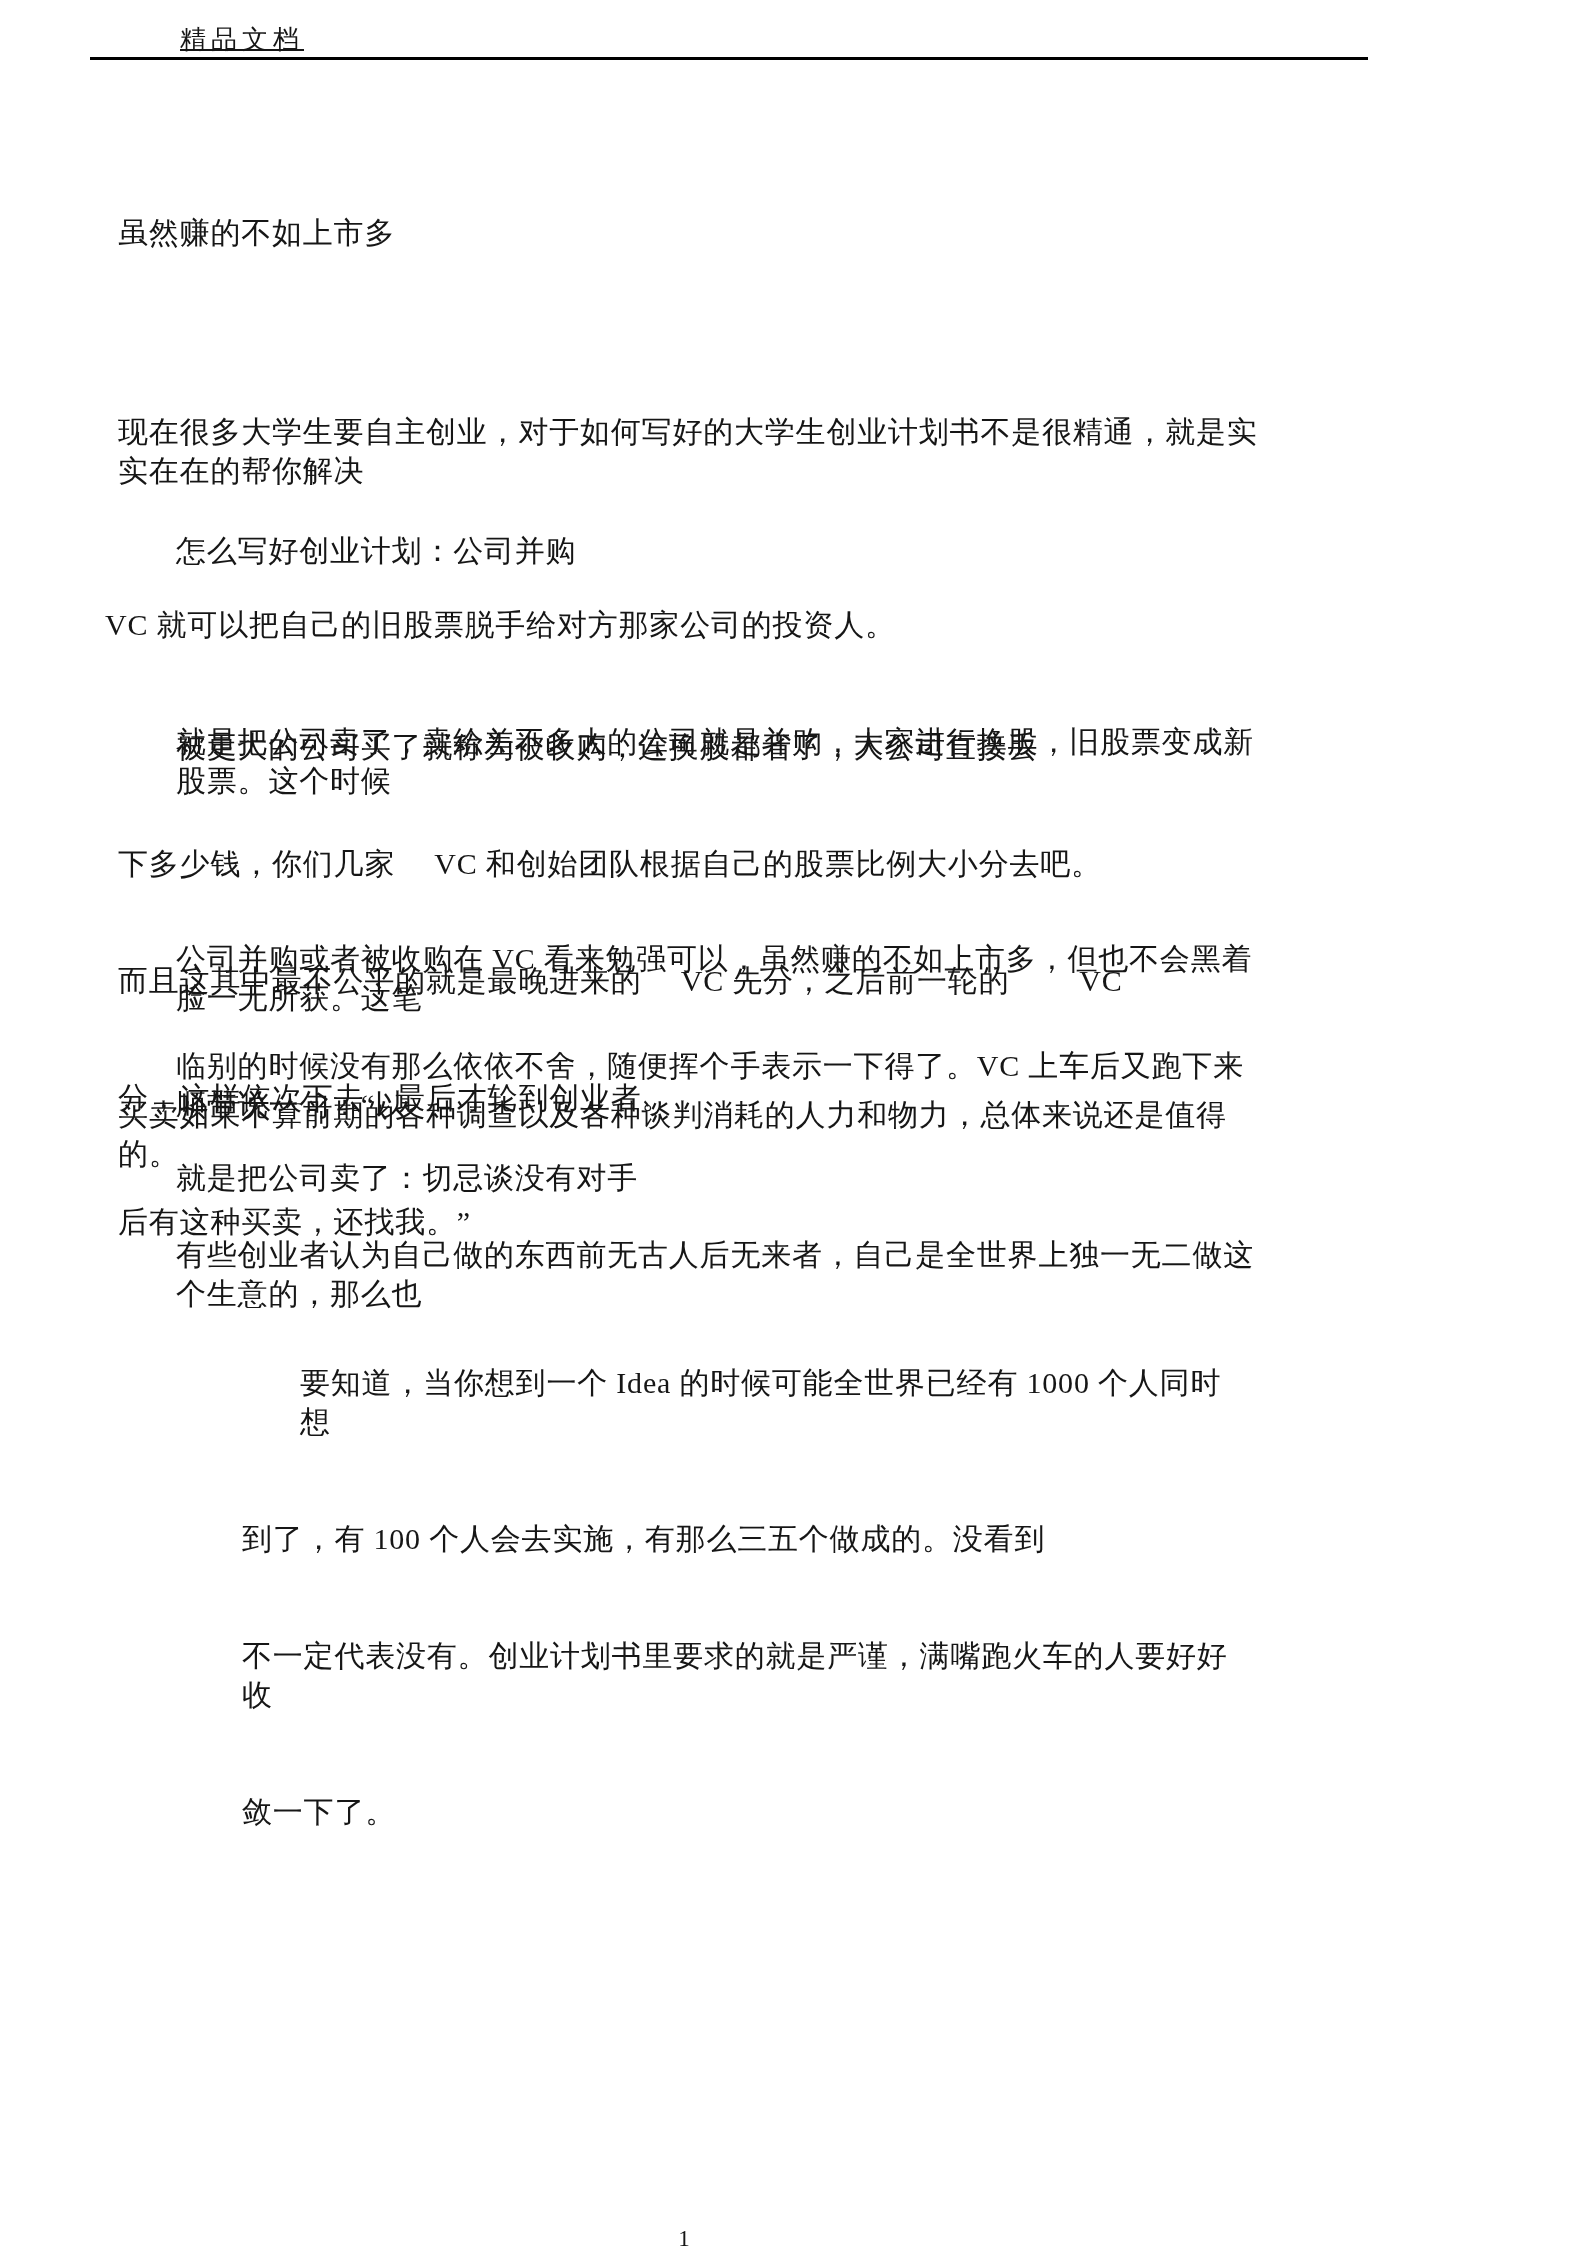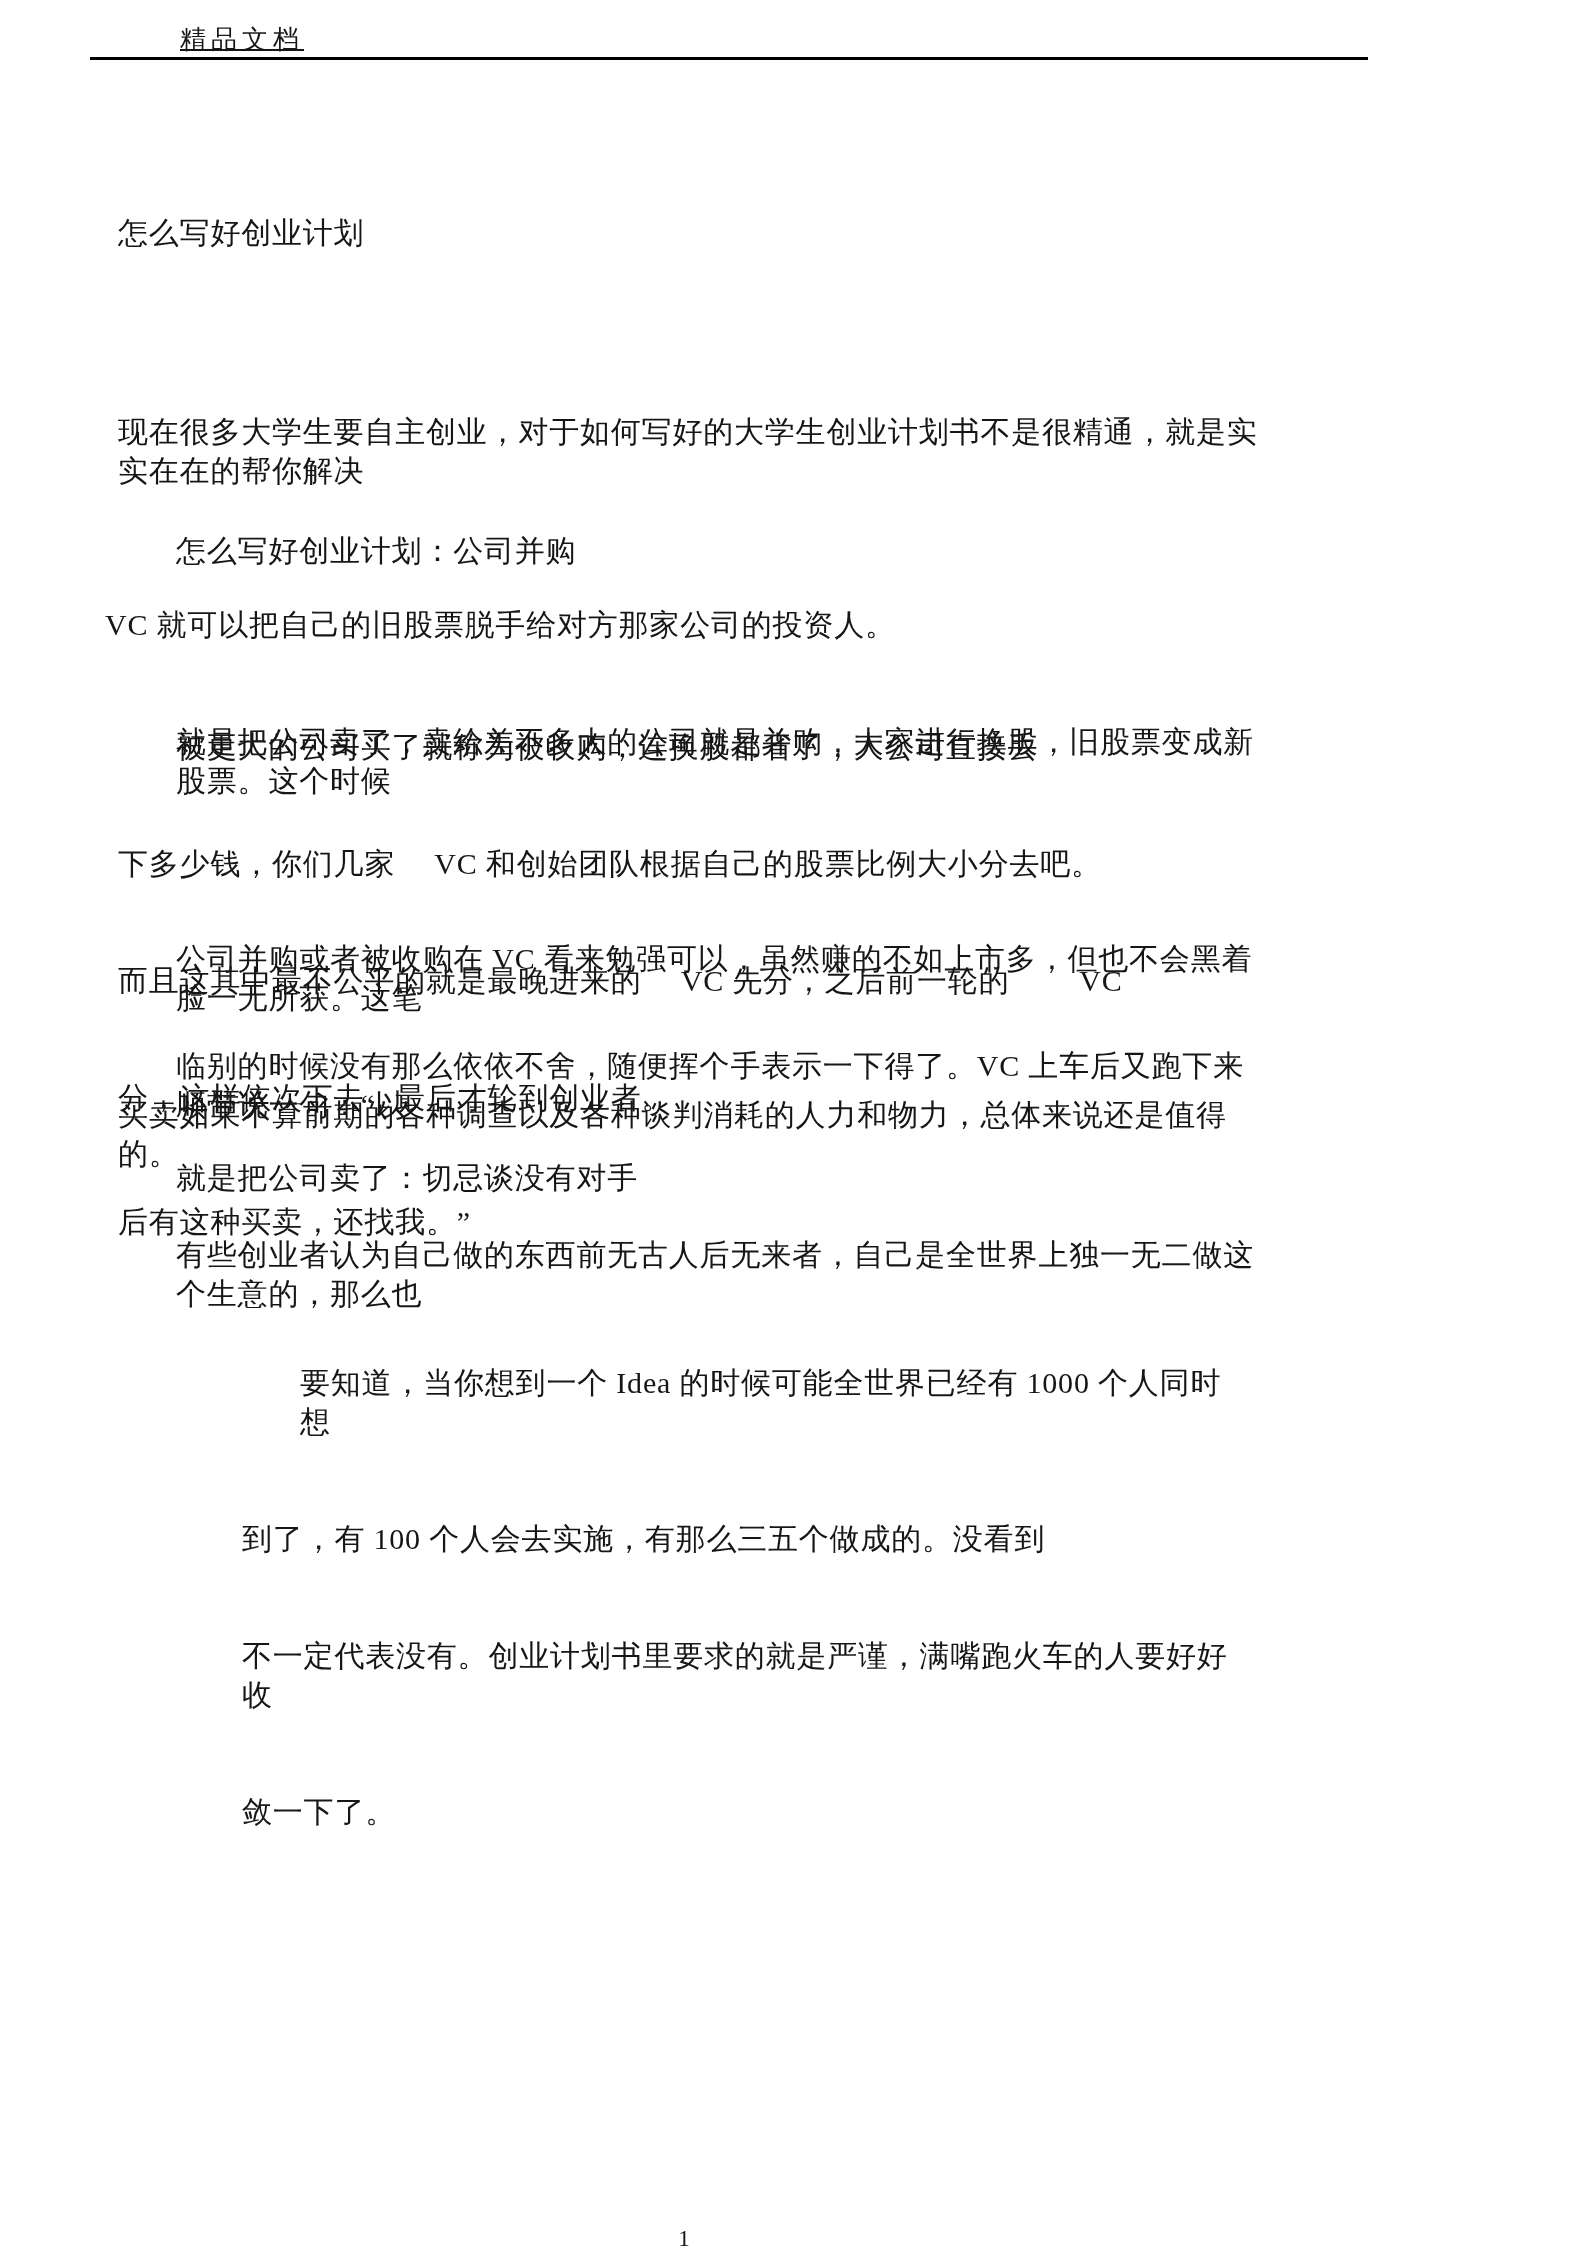--- a/index.html
+++ b/index.html
@@ -66,21 +66,21 @@
 </style>
 </head>
 <body>
 
 <div class="page">
 
   <div class="hdr-label">精品文档</div>
   <div class="hdr-rule"></div>
 
   <div class="b" id="blk-title">
-    <div class="ln">怎么写好创业计划</div>
+    <div class="ln">虽然赚的不如上市多</div>
   </div>
 
   <div class="b" id="blk-p1">
     <div class="ln">现在很多大学生要自主创业，对于如何写好的大学生创业计划书不是很精通，就是实实在在的帮你解决</div>
   </div>
 
   <div class="b" id="blk-h1">
     <div class="ln fi">怎么写好创业计划：公司并购</div>
   </div>
 

